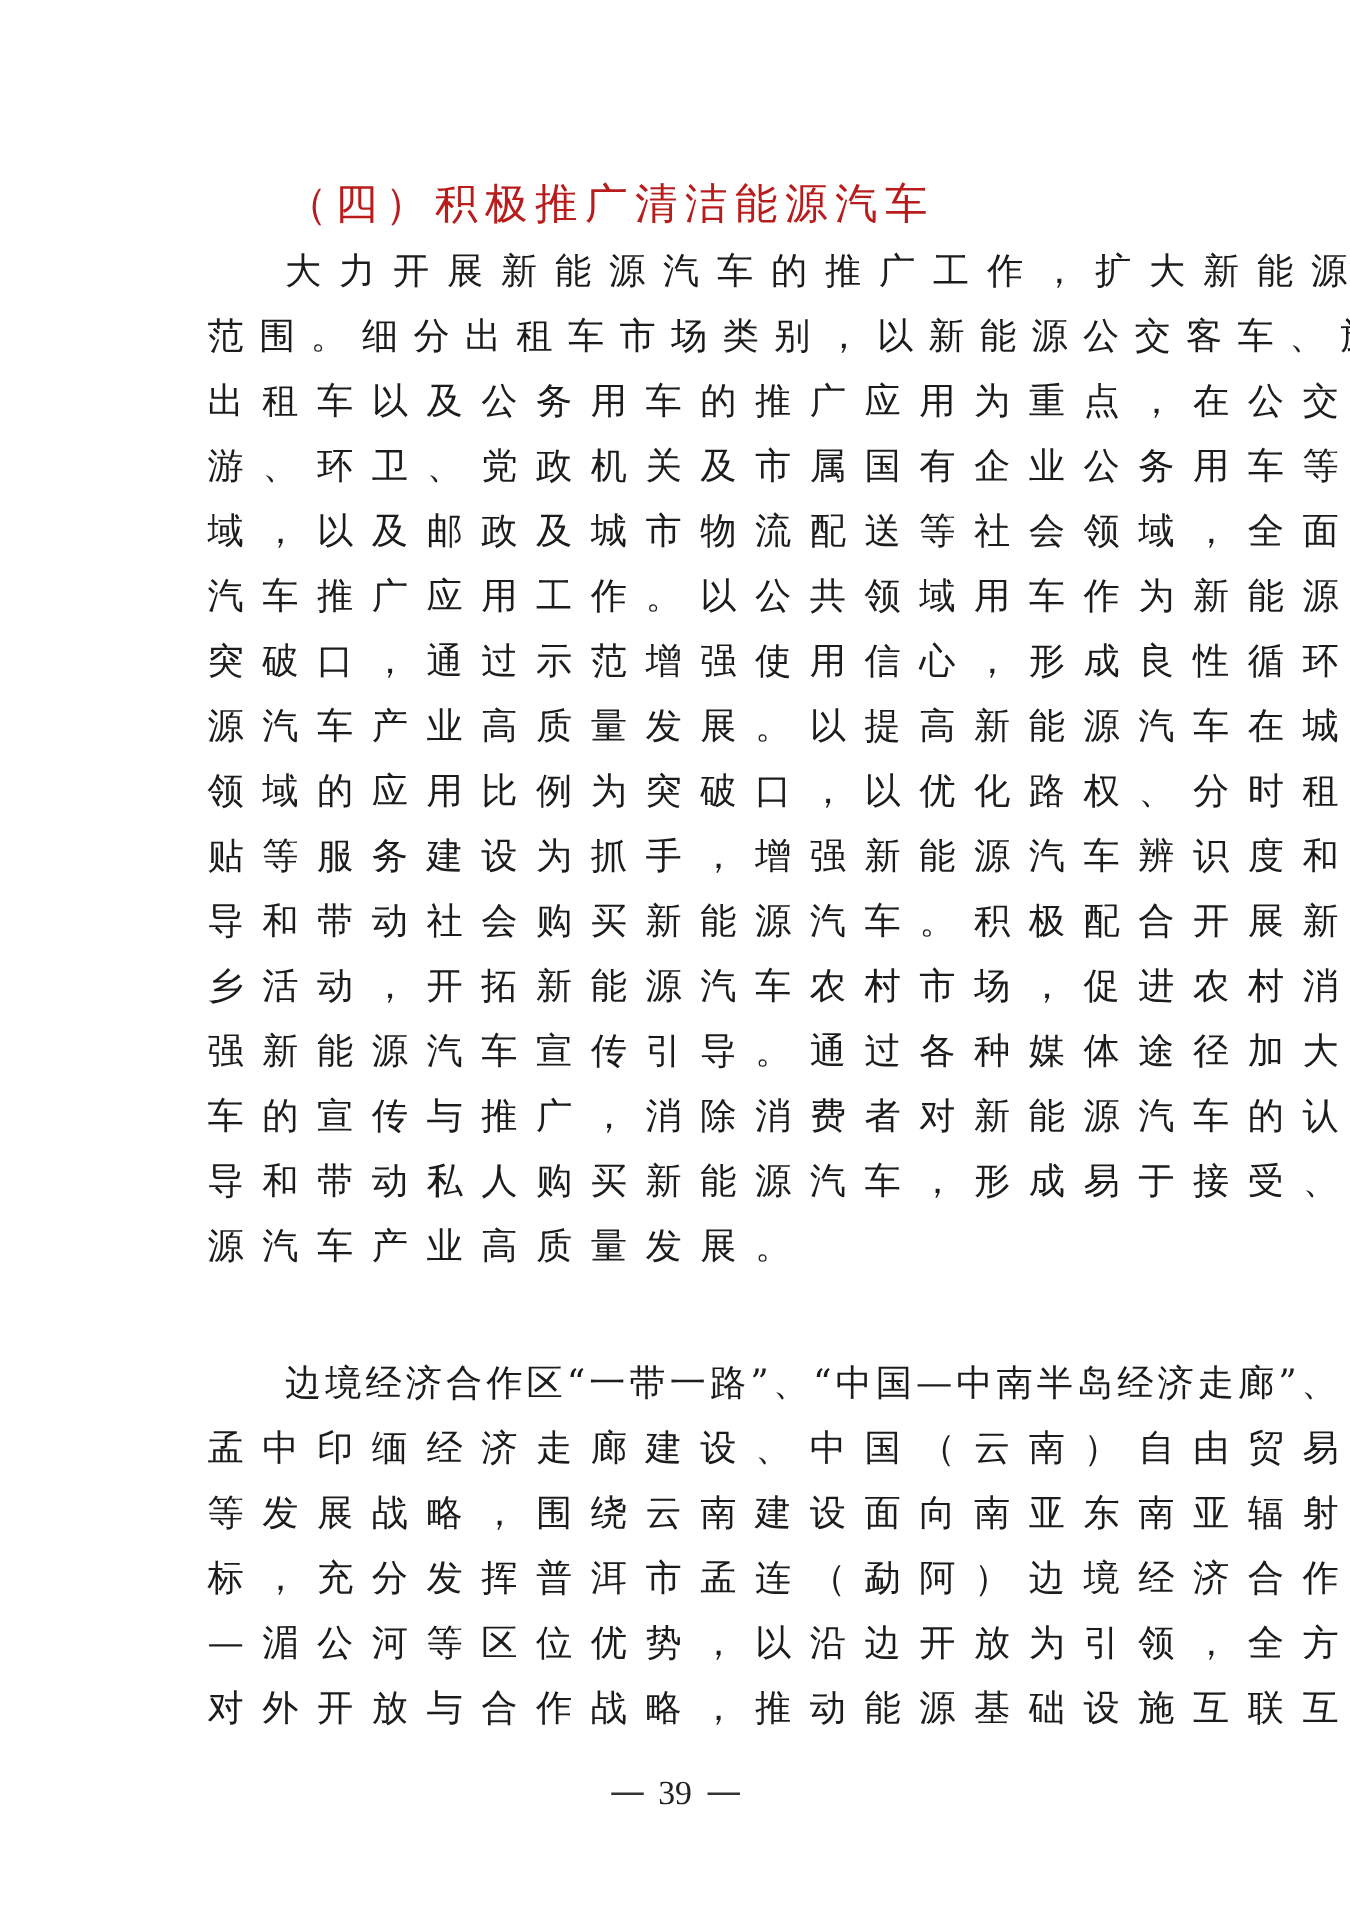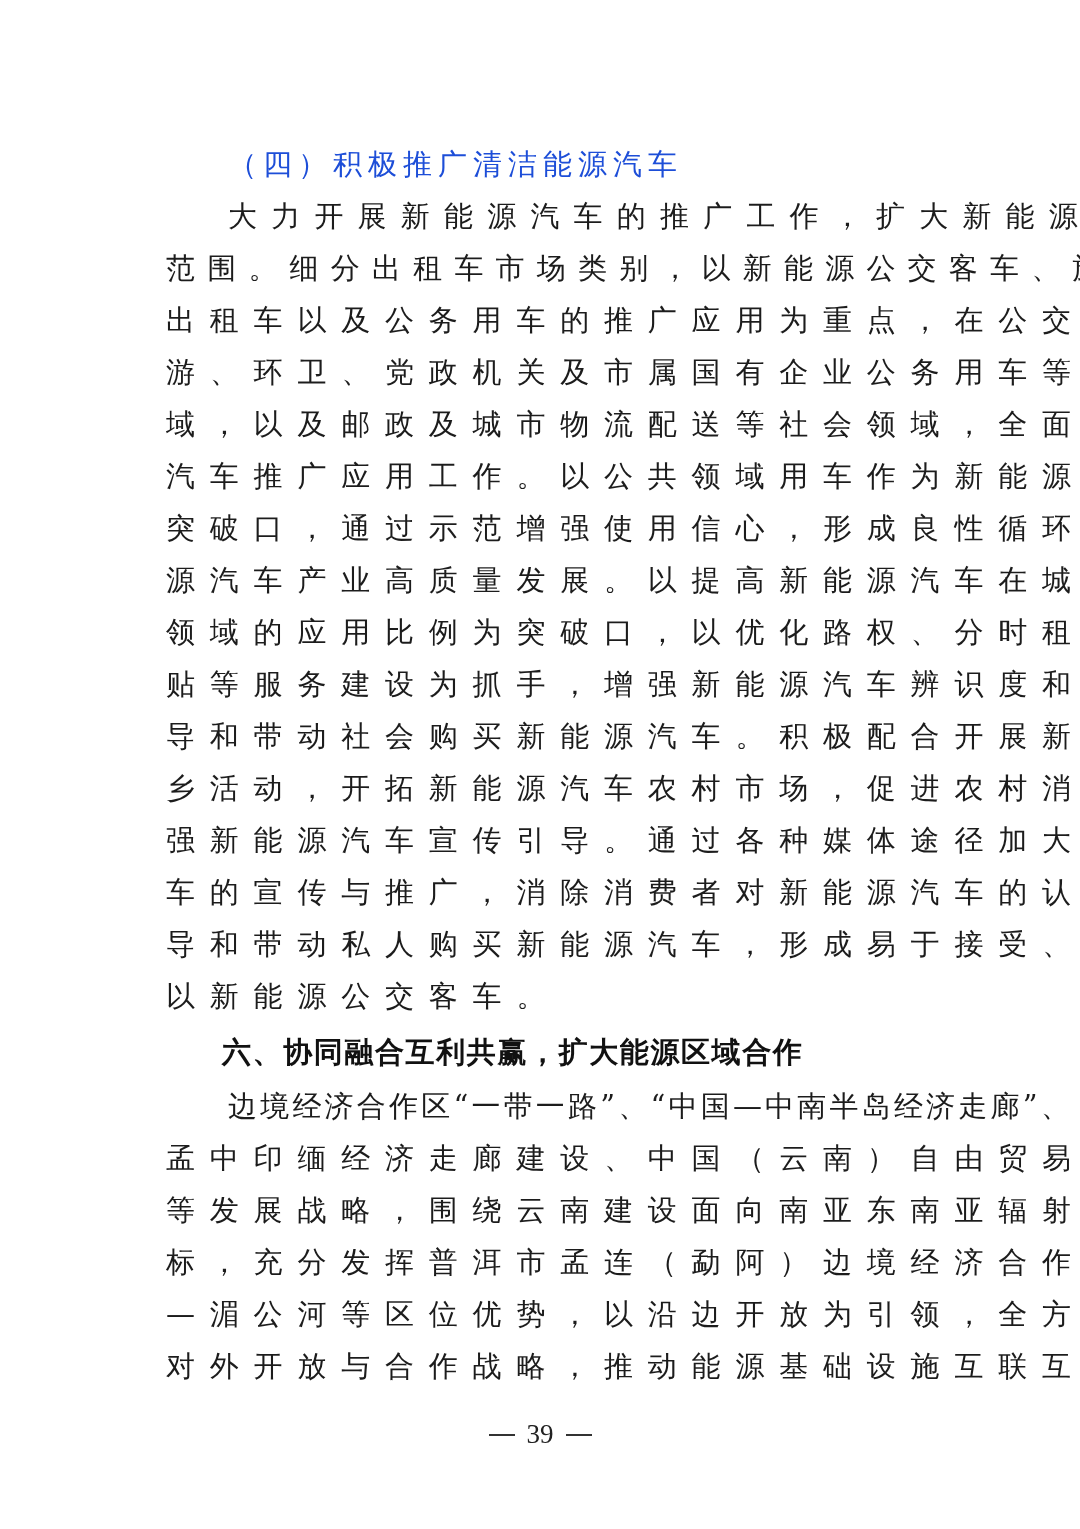--- a/index.html
+++ b/index.html
@@ -39,24 +39,24 @@
       color: #1c1c1c;
     }
     .line.indent {
       left: 62px;
     }
     .subheading {
       position: absolute;
       left: 228px;
       white-space: nowrap;
       font-family: Liberation Serif, serif;
-      font-size: 29px;
+      font-size: 34px;
       letter-spacing: 6px;
       line-height: 52px;
-      color: #1d4ed8;
+      color: #b91c1c;
     }
     .heading {
       position: absolute;
       left: 222px;
       white-space: nowrap;
       font-family: "DejaVu Sans", "Liberation Sans", sans-serif;
       font-weight: bold;
       font-size: 29px;
       letter-spacing: 1.6px;
       line-height: 52px;
@@ -100,24 +100,23 @@
     <div class="line" style="top:450px;">汽车推广应用工作。以公共领域用车作为新能源汽车推广的</div>
     <div class="line" style="top:502px;">突破口，通过示范增强使用信心，形成良性循环，推动新能</div>
     <div class="line" style="top:554px;">源汽车产业高质量发展。以提高新能源汽车在城市公共服务</div>
     <div class="line" style="top:606px;">领域的应用比例为突破口，以优化路权、分时租赁、购车补</div>
     <div class="line" style="top:658px;">贴等服务建设为抓手，增强新能源汽车辨识度和认可度，引</div>
     <div class="line" style="top:710px;">导和带动社会购买新能源汽车。积极配合开展新能源汽车下</div>
     <div class="line" style="top:762px;">乡活动，开拓新能源汽车农村市场，促进农村消费升级。加</div>
     <div class="line" style="top:814px;">强新能源汽车宣传引导。通过各种媒体途径加大对新能源汽</div>
     <div class="line" style="top:866px;">车的宣传与推广，消除消费者对新能源汽车的认知误区，引</div>
     <div class="line" style="top:918px;">导和带动私人购买新能源汽车，形成易于接受、乐于使用新</div>
-    <div class="line" style="top:970px;">以新能源公交客车。</div>
+    <div class="line" style="top:970px;">源汽车产业高质量发展。</div>
   </div>
 
-  <div class="heading" style="top:1026px;">六、协同融合互利共赢，扩大能源区域合作</div>
 
   <div class="text-block" style="top:0;">
     <div class="line indent" style="top:1080px; letter-spacing:3.2px;">边境经济合作区“一带一路”、“中国—中南半岛经济走廊”、</div>
     <div class="line" style="top:1132px;">孟中印缅经济走廊建设、中国（云南）自由贸易试验区建设</div>
     <div class="line" style="top:1184px;">等发展战略，围绕云南建设面向南亚东南亚辐射中心的目</div>
     <div class="line" style="top:1236px;">标，充分发挥普洱市孟连（勐阿）边境经济合作区、澜沧江</div>
     <div class="line" style="top:1288px;">—湄公河等区位优势，以沿边开放为引领，全方位实施能源</div>
     <div class="line" style="top:1340px;">对外开放与合作战略，推动能源基础设施互联互通，加大国</div>
   </div>
 

